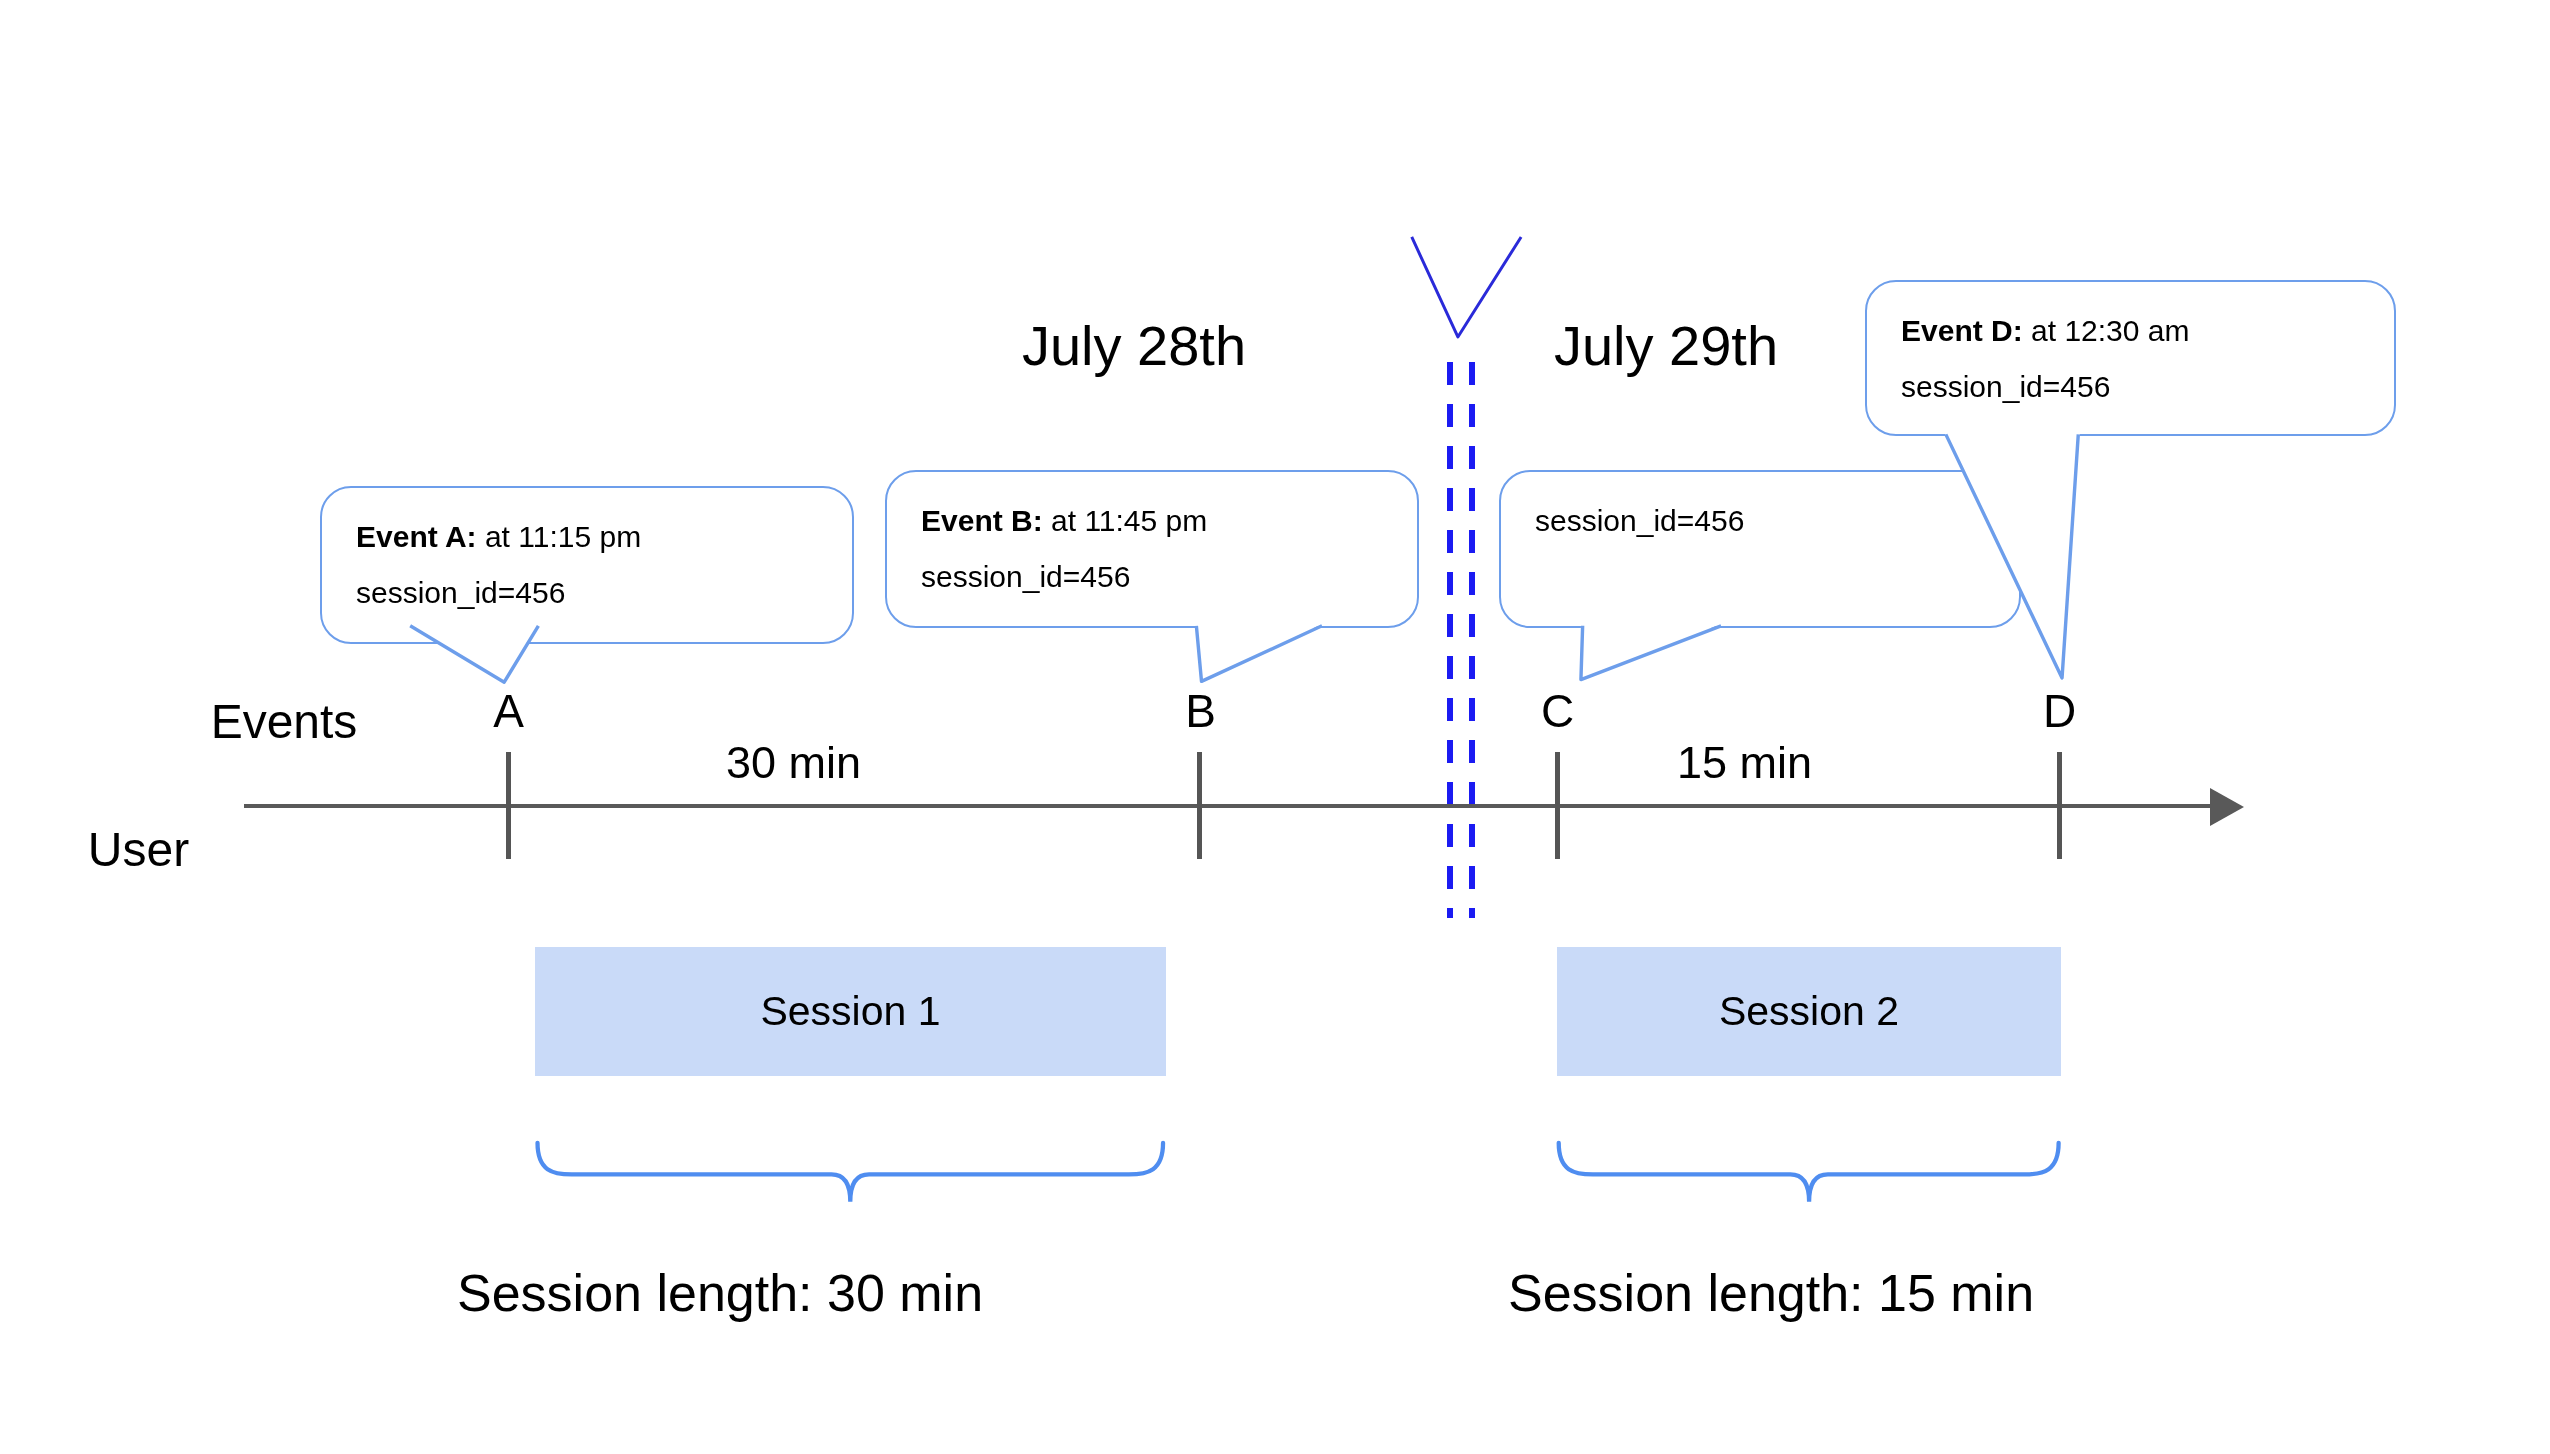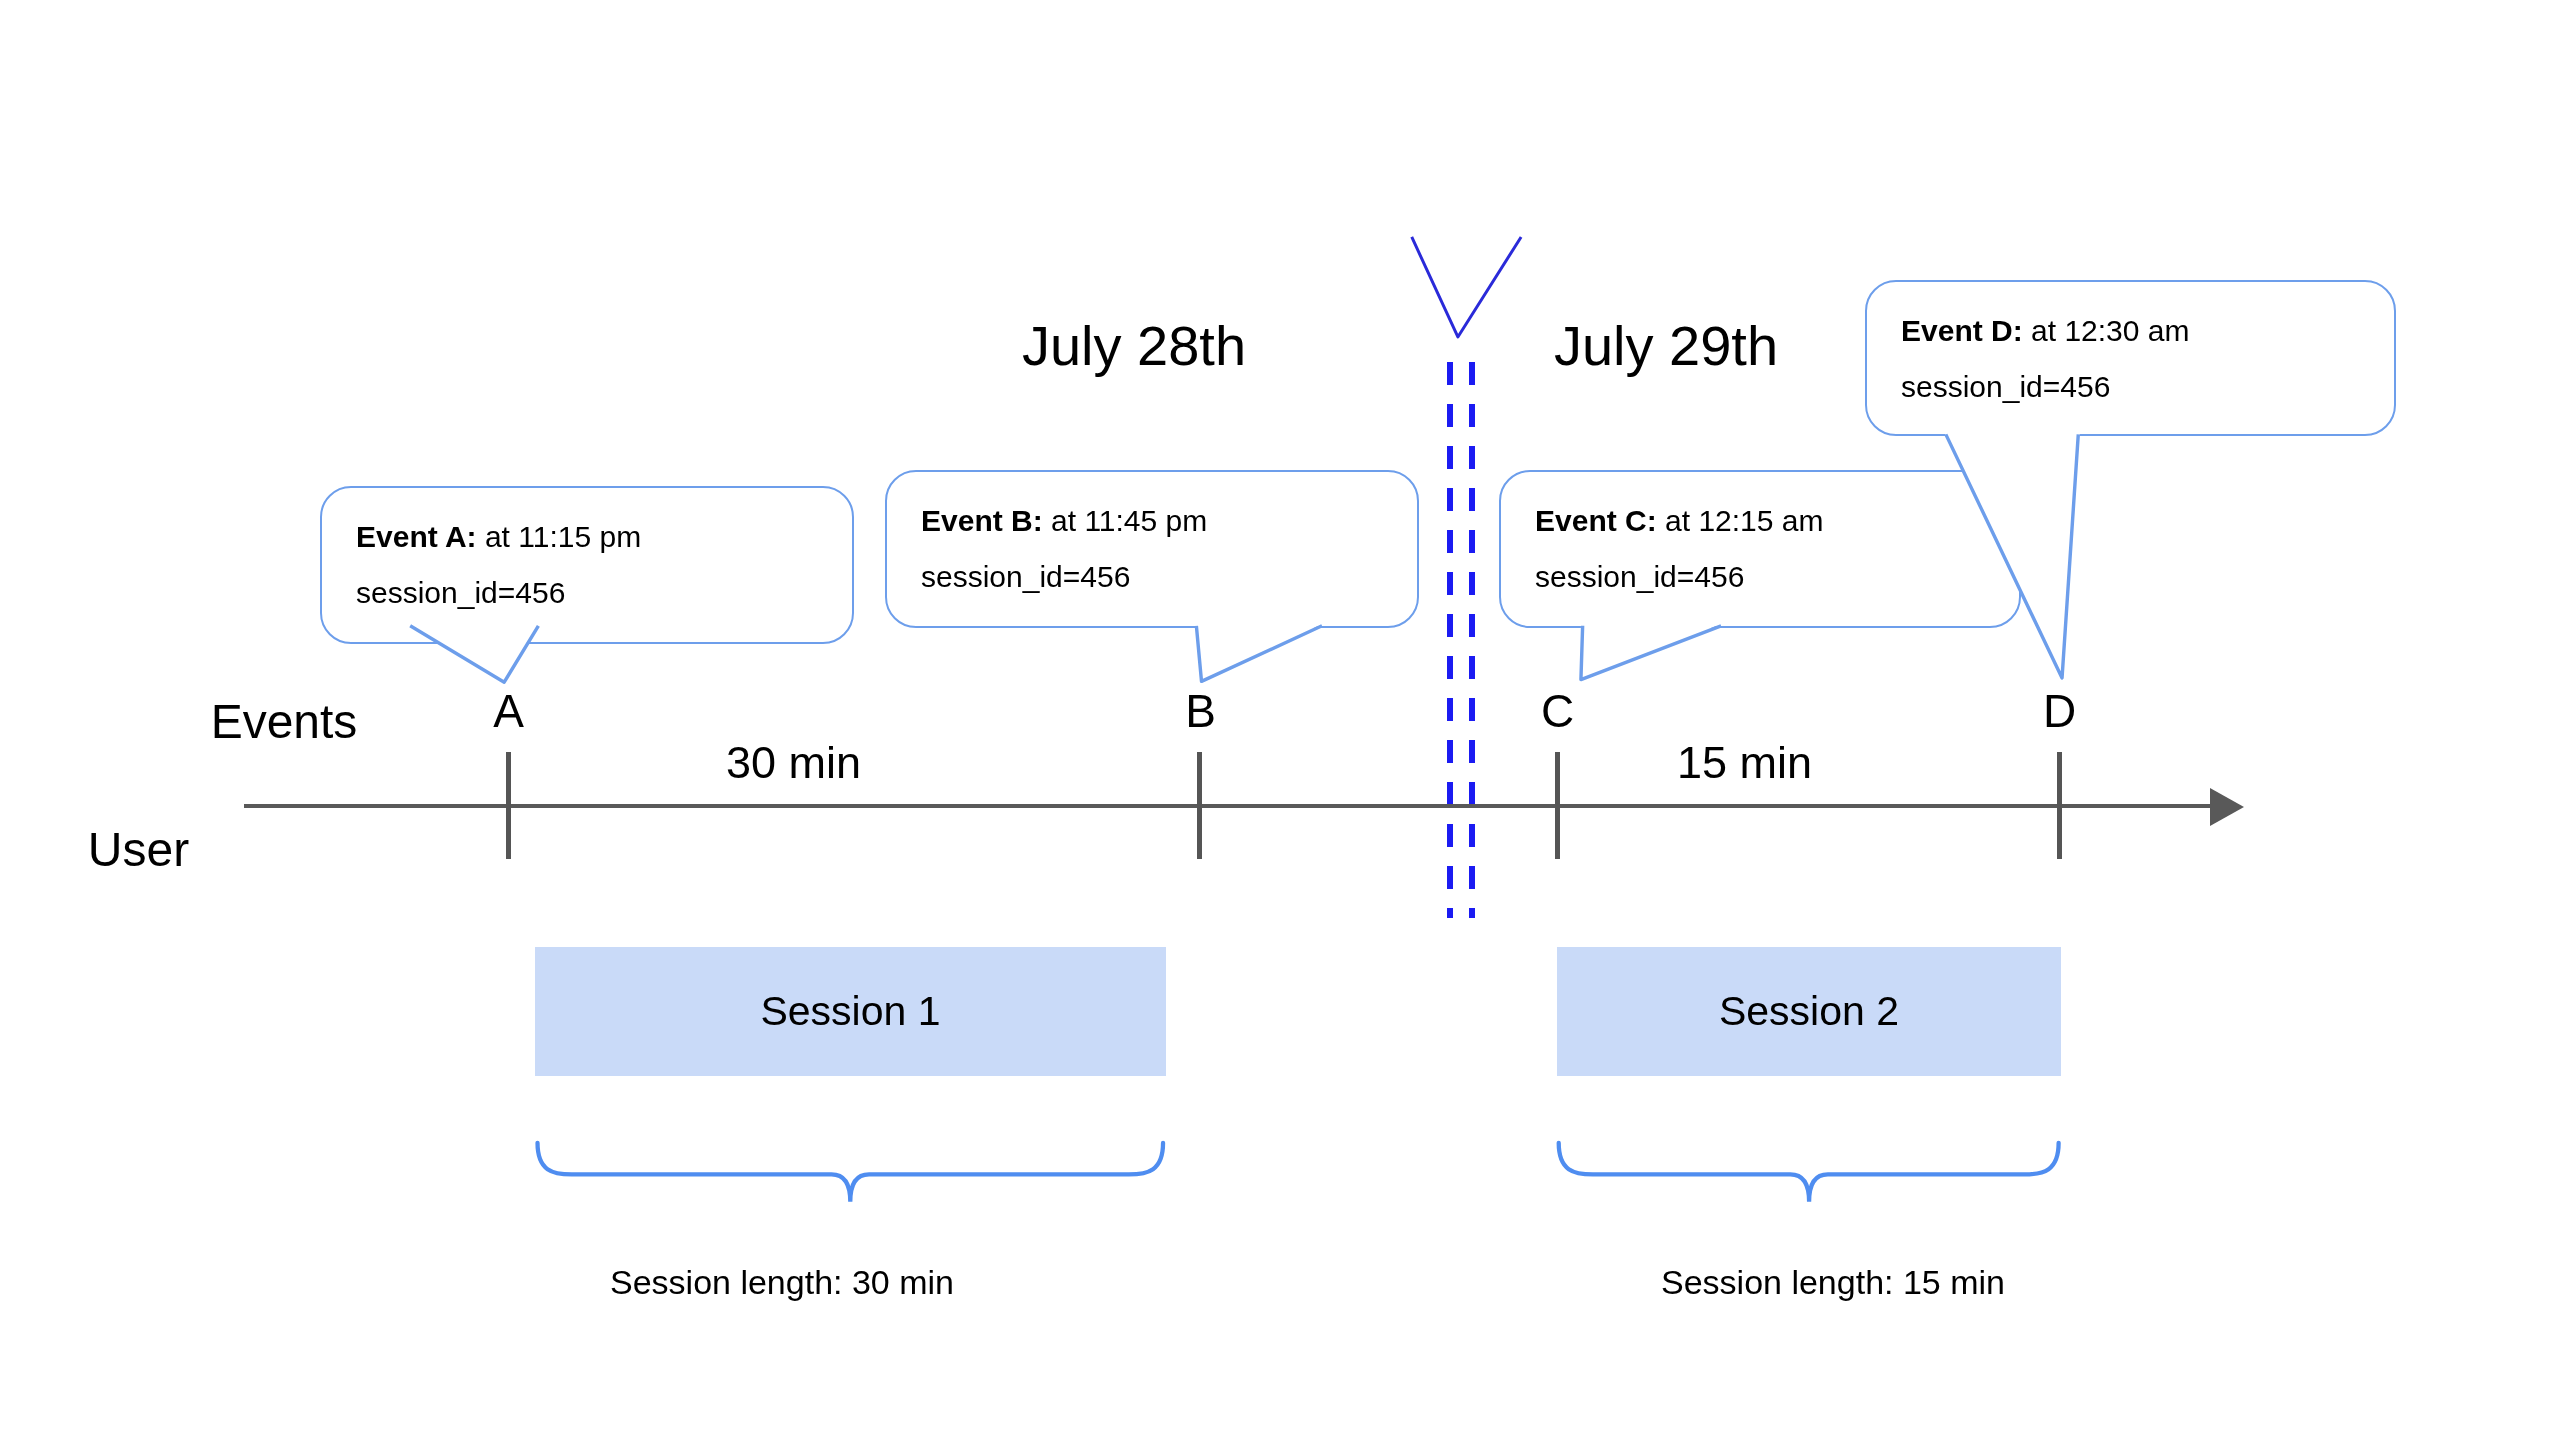--- a/index.html
+++ b/index.html
@@ -73,22 +73,22 @@
   }
   
   .session-box{
     top:947px;height:129px;
     background:var(--session-fill);
     z-index:1;
     display:flex;align-items:center;justify-content:center;
     font-size:41px;
   }
   .session-length{
-    top:1263px;width:650px;text-align:center;
-    font-size:34px;z-index:2;
+    top:1263px;width:650px;text-align:left;
+    font-size:52px;z-index:2;
   }
   
   .overlay{
     left:0;top:0;width:2550px;height:1455px;
     z-index:3;pointer-events:none;
   }
   .tail-fill{fill:#ffffff;stroke:none;}
   .tail-edge{fill:none;stroke:var(--bubble-border);stroke-width:4;stroke-linejoin:round;}
   .tail-edge-midnight{fill:none;stroke:var(--midnight-blue);stroke-width:3.5;stroke-linejoin:round;}
   .brace{fill:none;stroke:var(--brace-blue);stroke-width:5;stroke-linecap:round;}
@@ -107,21 +107,20 @@
 
   <div class="abs bubble" style="left:320px;top:470px;width:534px;height:158px;margin-top:16px;">
     <div><b>Event A:</b> <span>at 11:15 pm</span></div>
     <div>session_id=456</div>
   </div>
   <div class="abs bubble" style="left:885px;top:470px;width:534px;height:158px;">
     <div><b>Event B:</b> <span>at 11:45 pm</span></div>
     <div>session_id=456</div>
   </div>
   <div class="abs bubble" style="left:1499px;top:470px;width:522px;height:158px;">
-    <div><b>Event C:</b> <span>at 12:15 am</span></div>
     <div>session_id=456</div>
   </div>
   <div class="abs bubble" style="left:1865px;top:280px;width:531px;height:156px;">
     <div><b>Event D:</b> <span>at 12:30 am</span></div>
     <div>session_id=456</div>
   </div>
 
   <div class="abs axis-caption" style="left:190px;top:694px;width:188px;text-align:center;">Events</div>
   <div class="abs axis-caption" style="left:53px;top:793px;width:171px;text-align:center;margin-top:29px;">User</div>
 

